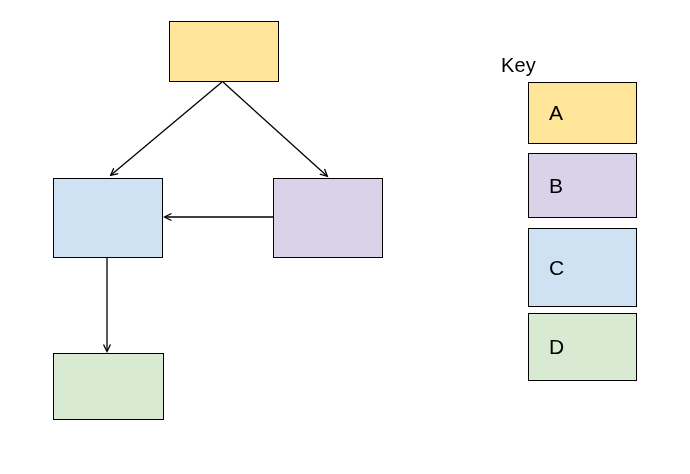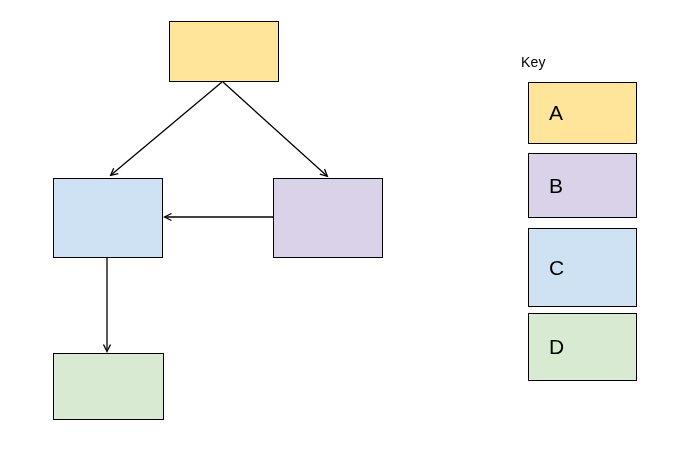--- a/index.html
+++ b/index.html
@@ -28,22 +28,22 @@
   
   .edges-layer {
     position: absolute;
     left: 0; top: 0;
     width: 690px; height: 474px;
     pointer-events: none;
   }
   
   .key-title {
     position: absolute;
-    left: 521px; top: 54px;
-    font-size: 14px;
+    left: 501px; top: 54px;
+    font-size: 20px;
     color: #000000;
     letter-spacing: 0.2px;
   }
   .key-item {
     position: absolute;
     left: 528px;
     width: 109px;
     border: 1px solid #000000;
     box-sizing: border-box;
     display: flex;

